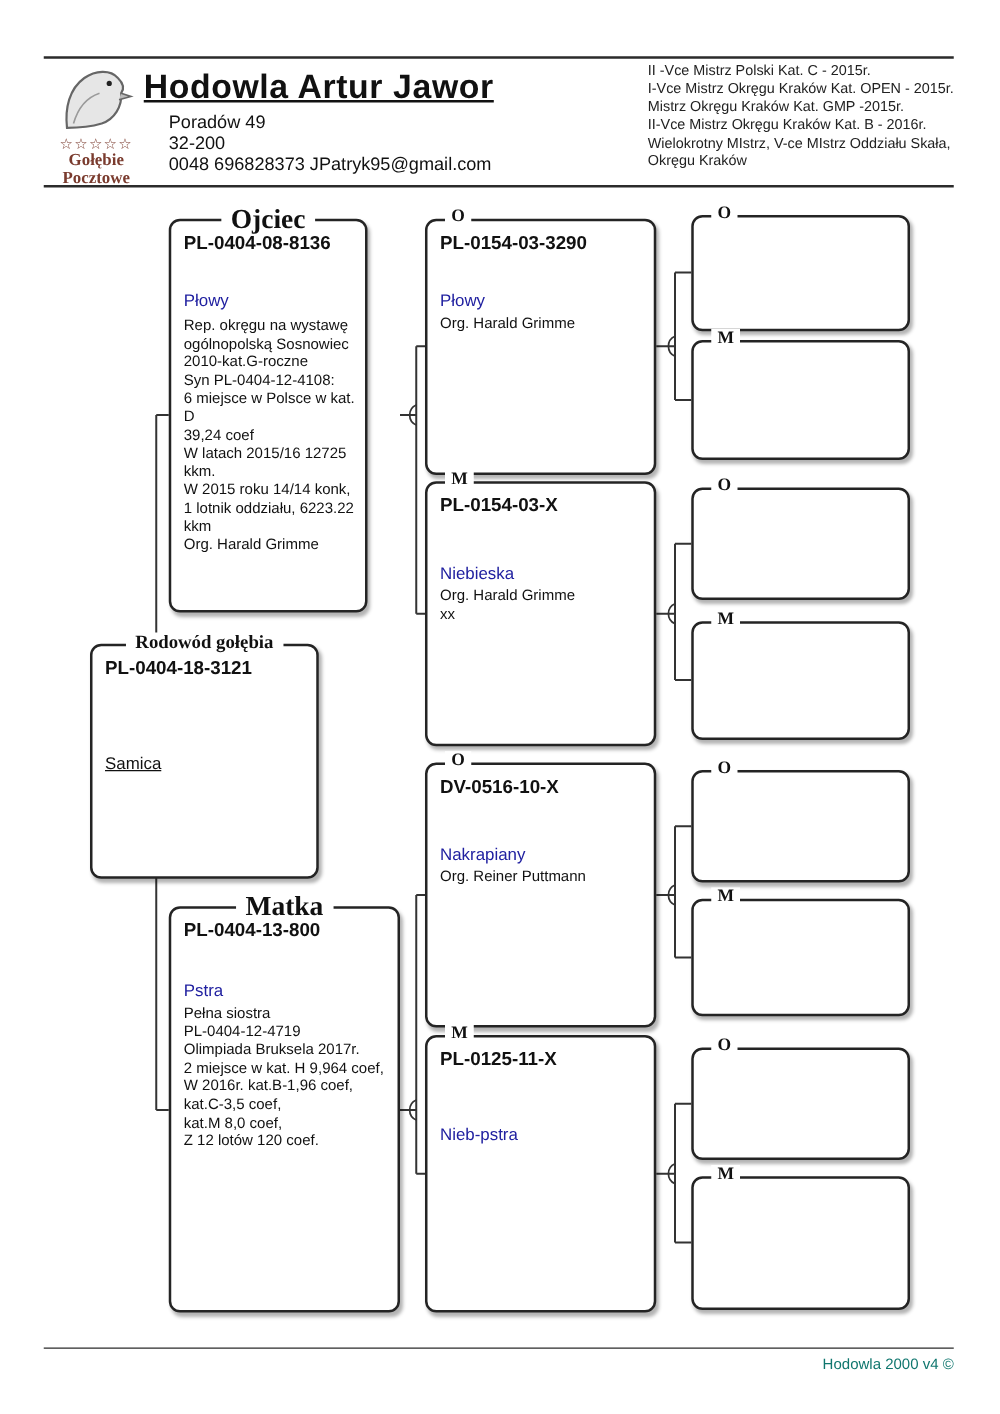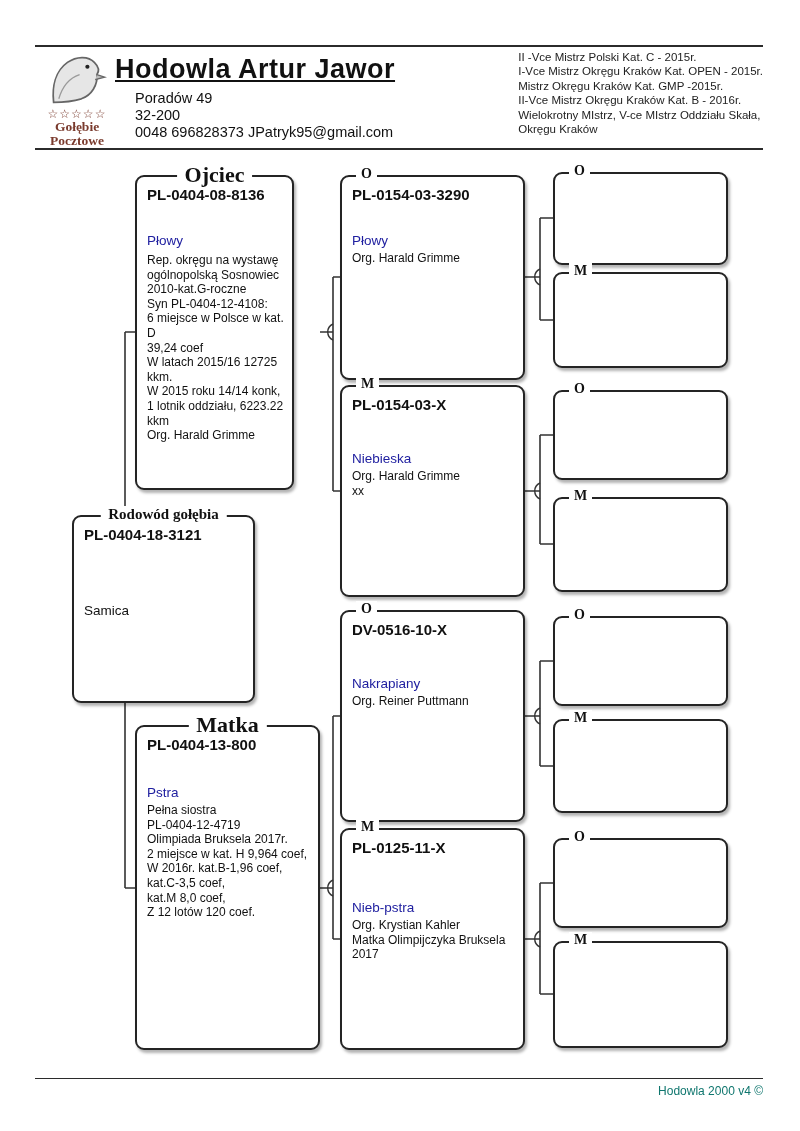--- a/index.html
+++ b/index.html
@@ -24,21 +24,21 @@
   .box { position:absolute; background:#fff; border:2px solid #242424; border-radius:9px;
          box-shadow:2px 3px 3px rgba(0,0,0,.3); z-index:2; }
   .box-title { position:absolute; top:-15px; left:50%; transform:translateX(-50%); background:#fff;
          padding:0 8px; font-family:"Liberation Serif",serif; font-weight:bold; font-size:22px; white-space:nowrap; }
   .box-title.small { font-size:15px; top:-11px; }
   .om-label { position:absolute; top:-11px; left:14px; background:#fff; padding:0 5px;
          font-family:"Liberation Serif",serif; font-weight:bold; font-size:14px; }
   .ring { position:absolute; left:10px; top:9px; font-size:15px; font-weight:bold; white-space:nowrap; }
   .colorname { position:absolute; left:10px; color:var(--pigeon-color-text,#2020a0); font-size:13.5px; }
   .desc { position:absolute; left:10px; right:6px; font-size:12px; line-height:14.6px; white-space:pre-line; }
-  .sex { position:absolute; left:10px; font-size:13.5px; }
+  .sex { position:absolute; left:10px; font-size:13.5px;text-decoration:underline; }
 
   
   svg.connectors { position:absolute; left:0; top:0; z-index:1; }
 
   .footer-text { position:absolute; right:37px; top:1084px; font-size:12px; color:#0f766e; }
 </style>
 </head>
 <body>
 
 <div class="page">
@@ -158,23 +158,20 @@
     <span class="om-label">O</span>
     <span class="ring">DV-0516-10-X</span>
     <span class="colorname" style="top:64px;">Nakrapiany</span>
     <span class="desc" style="top:82px;">Org. Reiner Puttmann</span>
   </div>
 
   <div class="box" style="left:340px;top:828px;width:185px;height:222px;">
     <span class="om-label">M</span>
     <span class="ring">PL-0125-11-X</span>
     <span class="colorname" style="top:70px;">Nieb-pstra</span>
-    <span class="desc" style="top:88px;">Org. Krystian Kahler
-Matka Olimpijczyka Bruksela
-2017</span>
   </div>
 
   <div class="box" style="left:553px;top:172px;width:175px;height:93px;">
     <span class="om-label">O</span>
   </div>
   <div class="box" style="left:553px;top:272px;width:175px;height:96px;">
     <span class="om-label">M</span>
   </div>
   <div class="box" style="left:553px;top:390px;width:175px;height:90px;">
     <span class="om-label">O</span>

